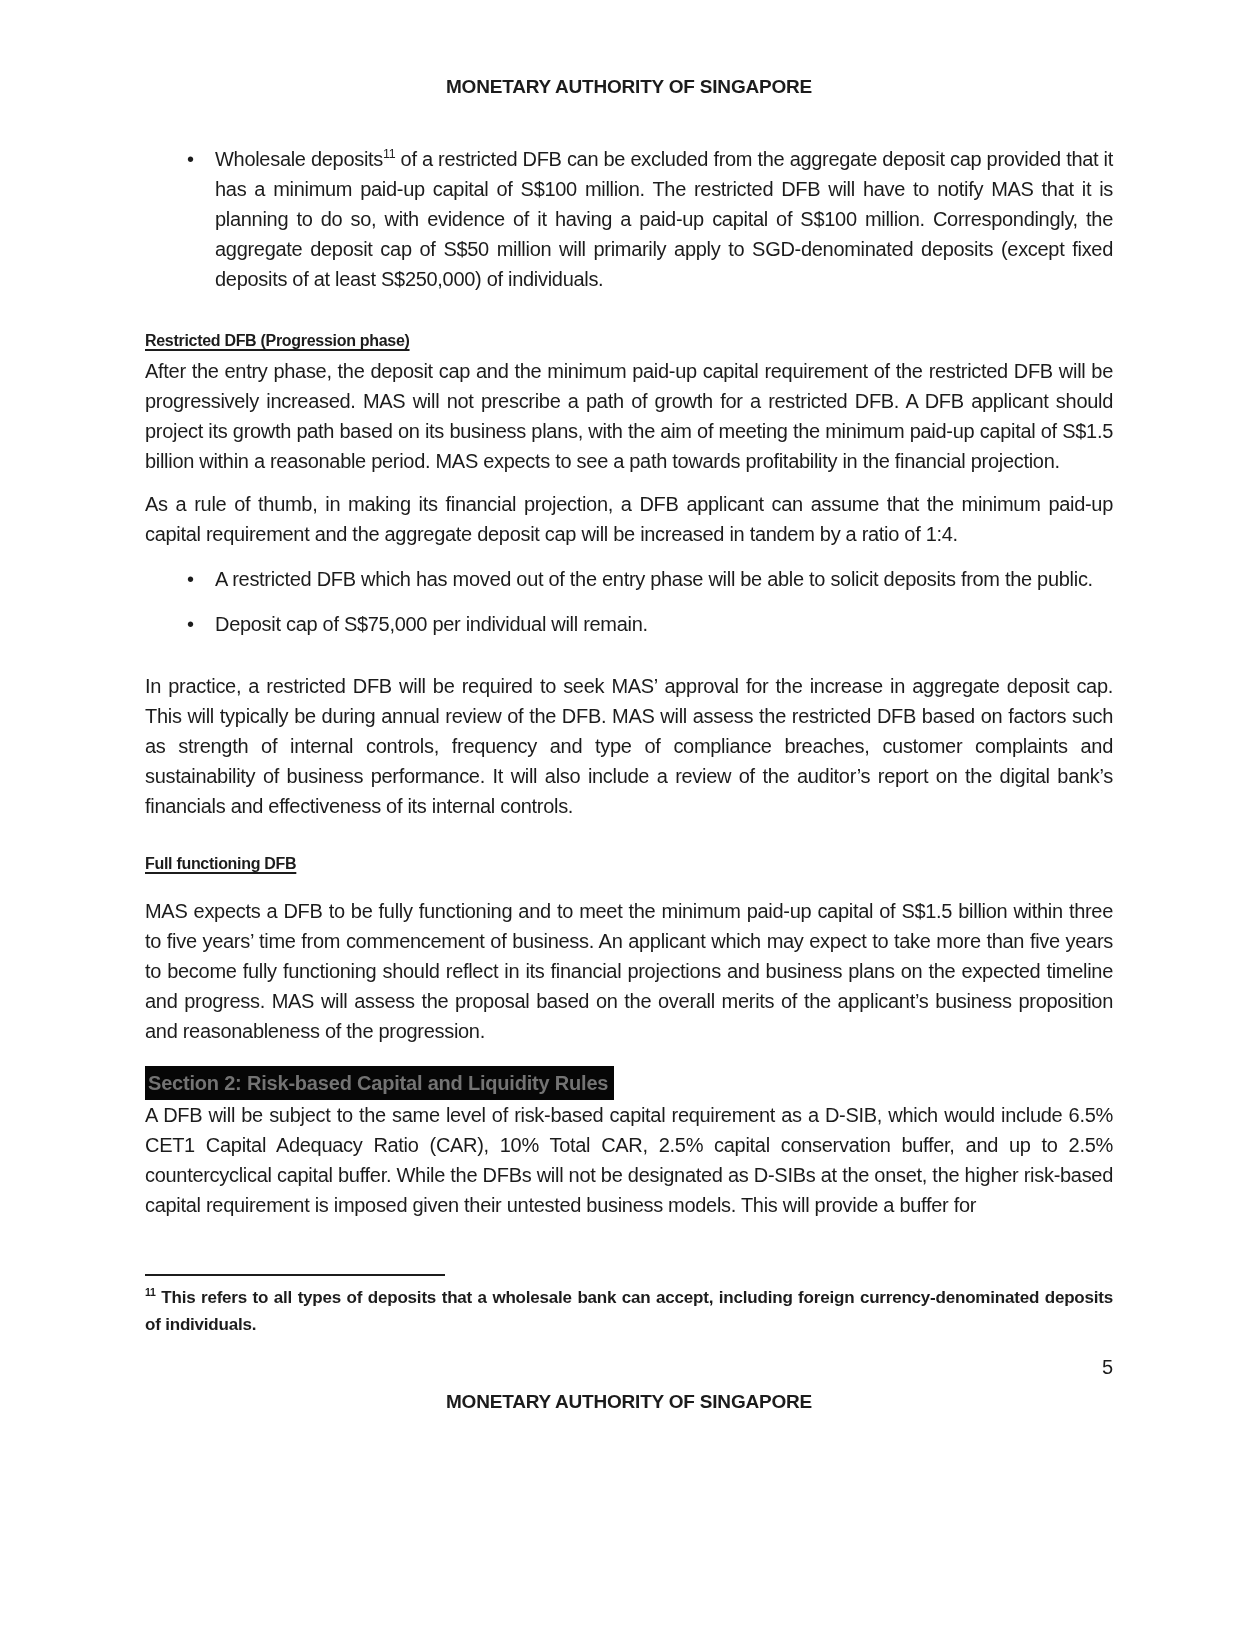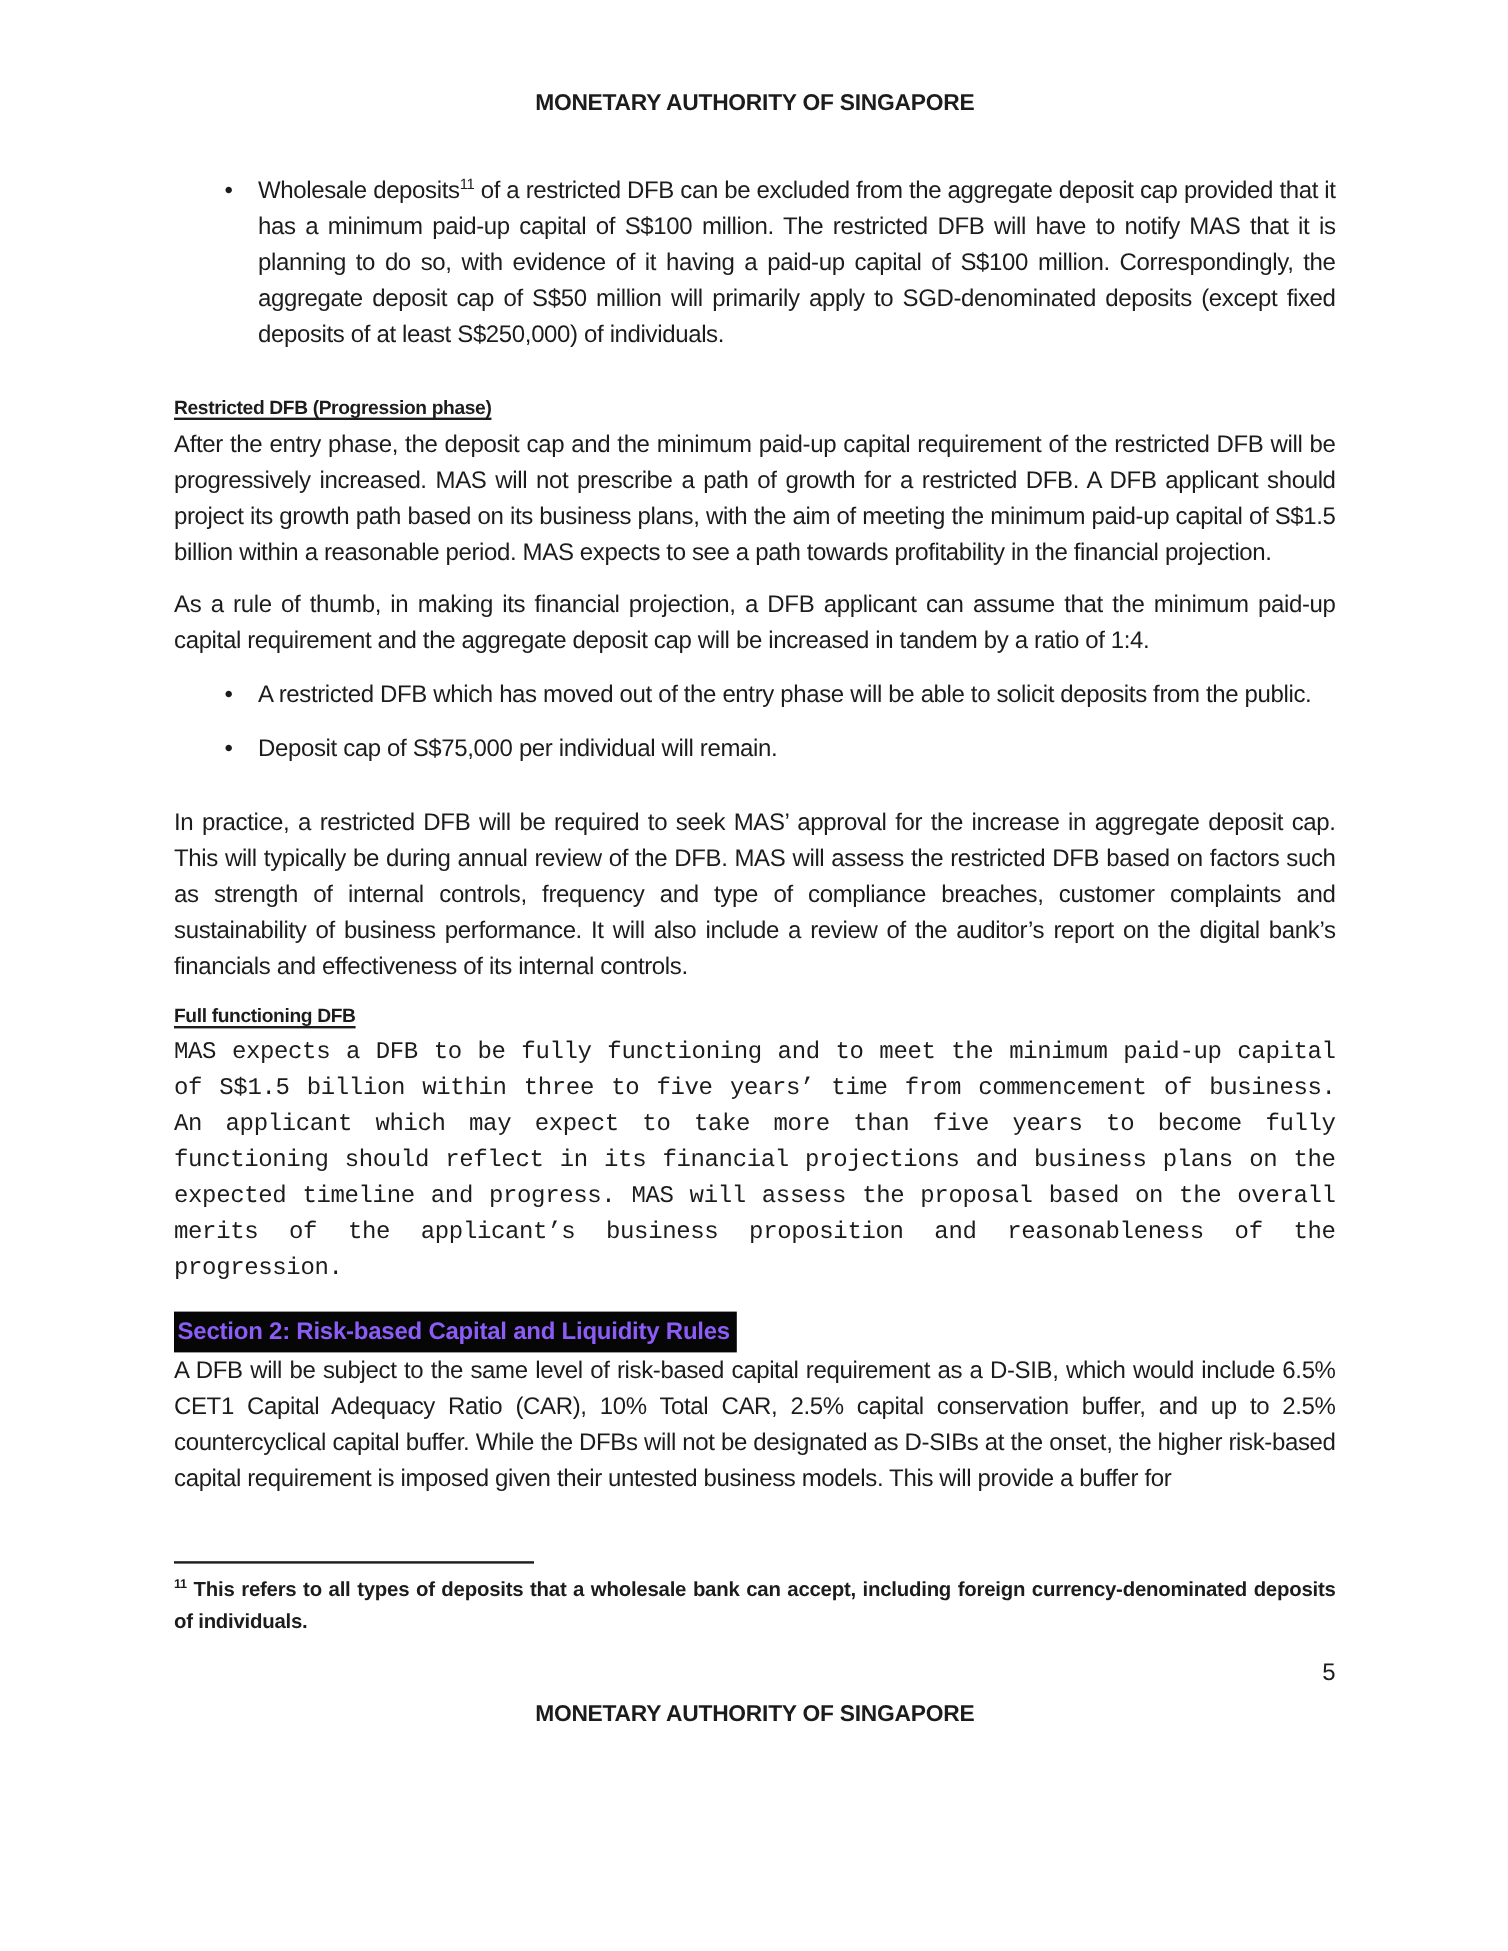--- a/index.html
+++ b/index.html
@@ -52,28 +52,28 @@
     text-decoration: underline;
     text-decoration-thickness: 2px;
     text-underline-offset: 3px;
   }
   .heading-restricted { margin-top: 32px; }
   .para-growth { margin-top: 0; }
   .para-rule { margin-top: 13px; }
   .bullet-group { margin-top: 15px; }
   .bullet-group .bullet-item + .bullet-item { margin-top: 15px; }
   .para-practice { margin-top: 32px; }
-  .heading-full { margin-top: 12px; }
-  .para-full { margin-top: 0; font-family: Liberation Mono, monospace; }
+  .heading-full { margin-top: 28px; }
+  .para-full { margin-top: 17px; }
   .para-caps-removed { margin-top: 30px; }
   .section-bar-wrap { margin-top: 20px; }
   .section-bar {
     display: inline-block;
     background: #060606;
-    color: #8b5cf6;
+    color: #737373;
     font-weight: bold;
     font-size: 20px;
     line-height: 32px;
     padding: 1px 6px 1px 3px;
     letter-spacing: -0.2px;
   }
   .para-capital { }
   .footnote-rule {
     width: 300px;
     height: 0;

